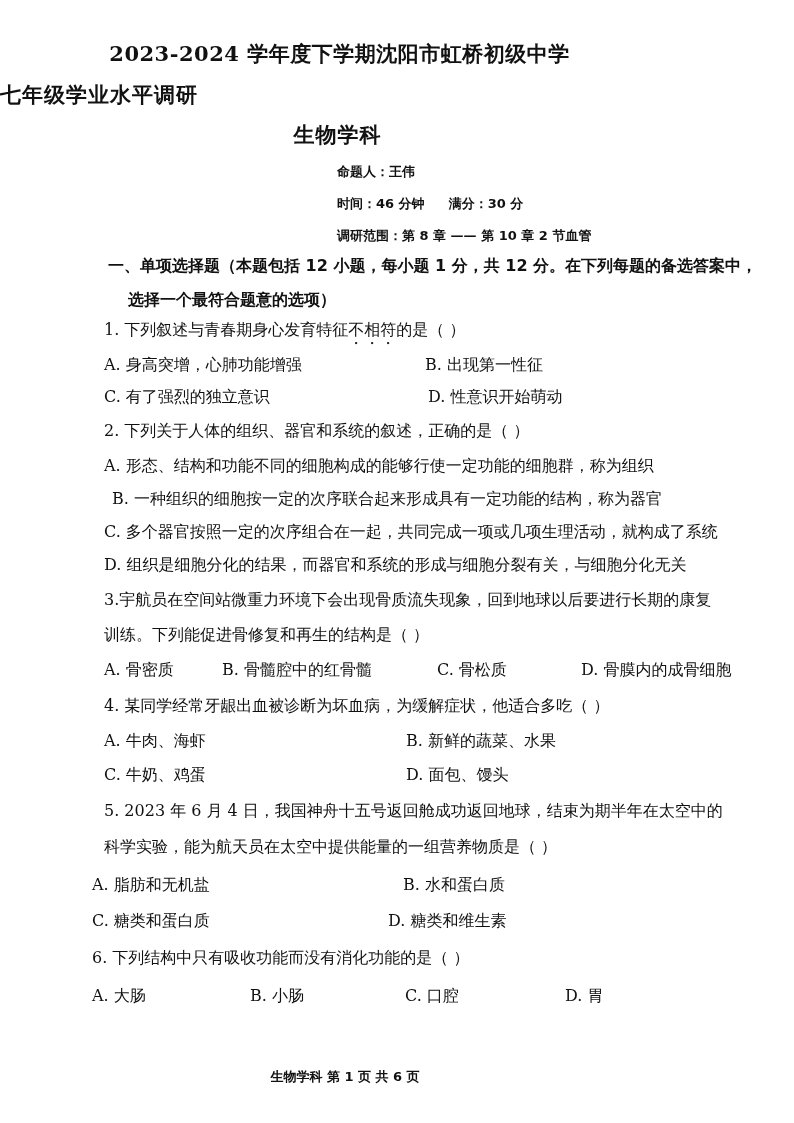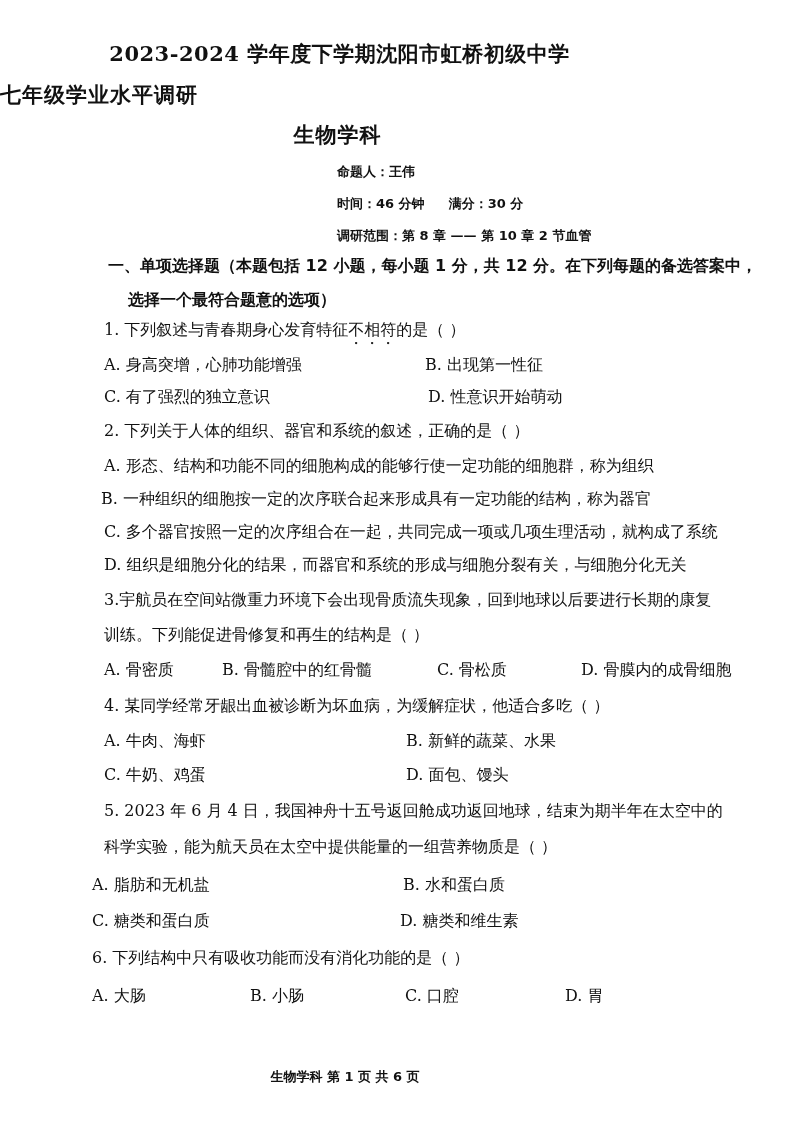--- a/index.html
+++ b/index.html
@@ -42,21 +42,21 @@
 <div class="abs q" style="top:320px;">
   <span>1.  下列叙述与青春期身心发育特征</span><span class="emph">不相符</span><span>的是（    ）</span>
 </div>
 <div class="abs opt" style="top:355px;left:104px;">A. 身高突增，心肺功能增强</div>
 <div class="abs opt" style="top:355px;left:425px;">B. 出现第一性征</div>
 <div class="abs opt" style="top:387px;left:104px;">C. 有了强烈的独立意识</div>
 <div class="abs opt" style="top:387px;left:428px;">D. 性意识开始萌动</div>
 
 <div class="abs q" style="top:421px;">2. 下列关于人体的组织、器官和系统的叙述，正确的是（    ）</div>
 <div class="abs opt" style="top:456px;left:104px;">A. 形态、结构和功能不同的细胞构成的能够行使一定功能的细胞群，称为组织</div>
-<div class="abs opt" style="top:489px;left:101px;">B. 一种组织的细胞按一定的次序联合起来形成具有一定功能的结构，称为器官</div>
+<div class="abs opt" style="top:489px;left:112px;">B. 一种组织的细胞按一定的次序联合起来形成具有一定功能的结构，称为器官</div>
 <div class="abs opt" style="top:522px;left:104px;">C. 多个器官按照一定的次序组合在一起，共同完成一项或几项生理活动，就构成了系统</div>
 <div class="abs opt" style="top:555px;left:104px;">D. 组织是细胞分化的结果，而器官和系统的形成与细胞分裂有关，与细胞分化无关</div>
 
 <div class="abs q" style="top:590px;">3.宇航员在空间站微重力环境下会出现骨质流失现象，回到地球以后要进行长期的康复</div>
 <div class="abs q" style="top:625px;">训练。下列能促进骨修复和再生的结构是（    ）</div>
 <div class="abs opt" style="top:660px;left:104px;">A. 骨密质</div>
 <div class="abs opt" style="top:660px;left:222px;">B. 骨髓腔中的红骨髓</div>
 <div class="abs opt" style="top:660px;left:437px;">C. 骨松质</div>
 <div class="abs opt" style="top:660px;left:581px;">D. 骨膜内的成骨细胞</div>
 
@@ -64,21 +64,21 @@
 <div class="abs opt" style="top:731px;left:104px;">A. 牛肉、海虾</div>
 <div class="abs opt" style="top:731px;left:406px;">B. 新鲜的蔬菜、水果</div>
 <div class="abs opt" style="top:765px;left:104px;">C. 牛奶、鸡蛋</div>
 <div class="abs opt" style="top:765px;left:406px;">D. 面包、馒头</div>
 
 <div class="abs q" style="top:801px;">5. 2023 年 6 月 4 日，我国神舟十五号返回舱成功返回地球，结束为期半年在太空中的</div>
 <div class="abs q" style="top:837px;">科学实验，能为航天员在太空中提供能量的一组营养物质是（    ）</div>
 <div class="abs opt" style="top:875px;left:92px;">A. 脂肪和无机盐</div>
 <div class="abs opt" style="top:875px;left:403px;">B. 水和蛋白质</div>
 <div class="abs opt" style="top:911px;left:92px;">C. 糖类和蛋白质</div>
-<div class="abs opt" style="top:911px;left:400px;">D. 糖类和维生素</div>
+<div class="abs opt" style="top:911px;left:388px;">D. 糖类和维生素</div>
 
 <div class="abs q" style="top:948px;left:92px;">6.  下列结构中只有吸收功能而没有消化功能的是（    ）</div>
 <div class="abs opt" style="top:986px;left:92px;">A. 大肠</div>
 <div class="abs opt" style="top:986px;left:250px;">B. 小肠</div>
 <div class="abs opt" style="top:986px;left:405px;">C. 口腔</div>
 <div class="abs opt" style="top:986px;left:565px;">D. 胃</div>
 
 <div class="abs footer">生物学科  第 1 页  共 6 页</div>
 
 </body></html>

